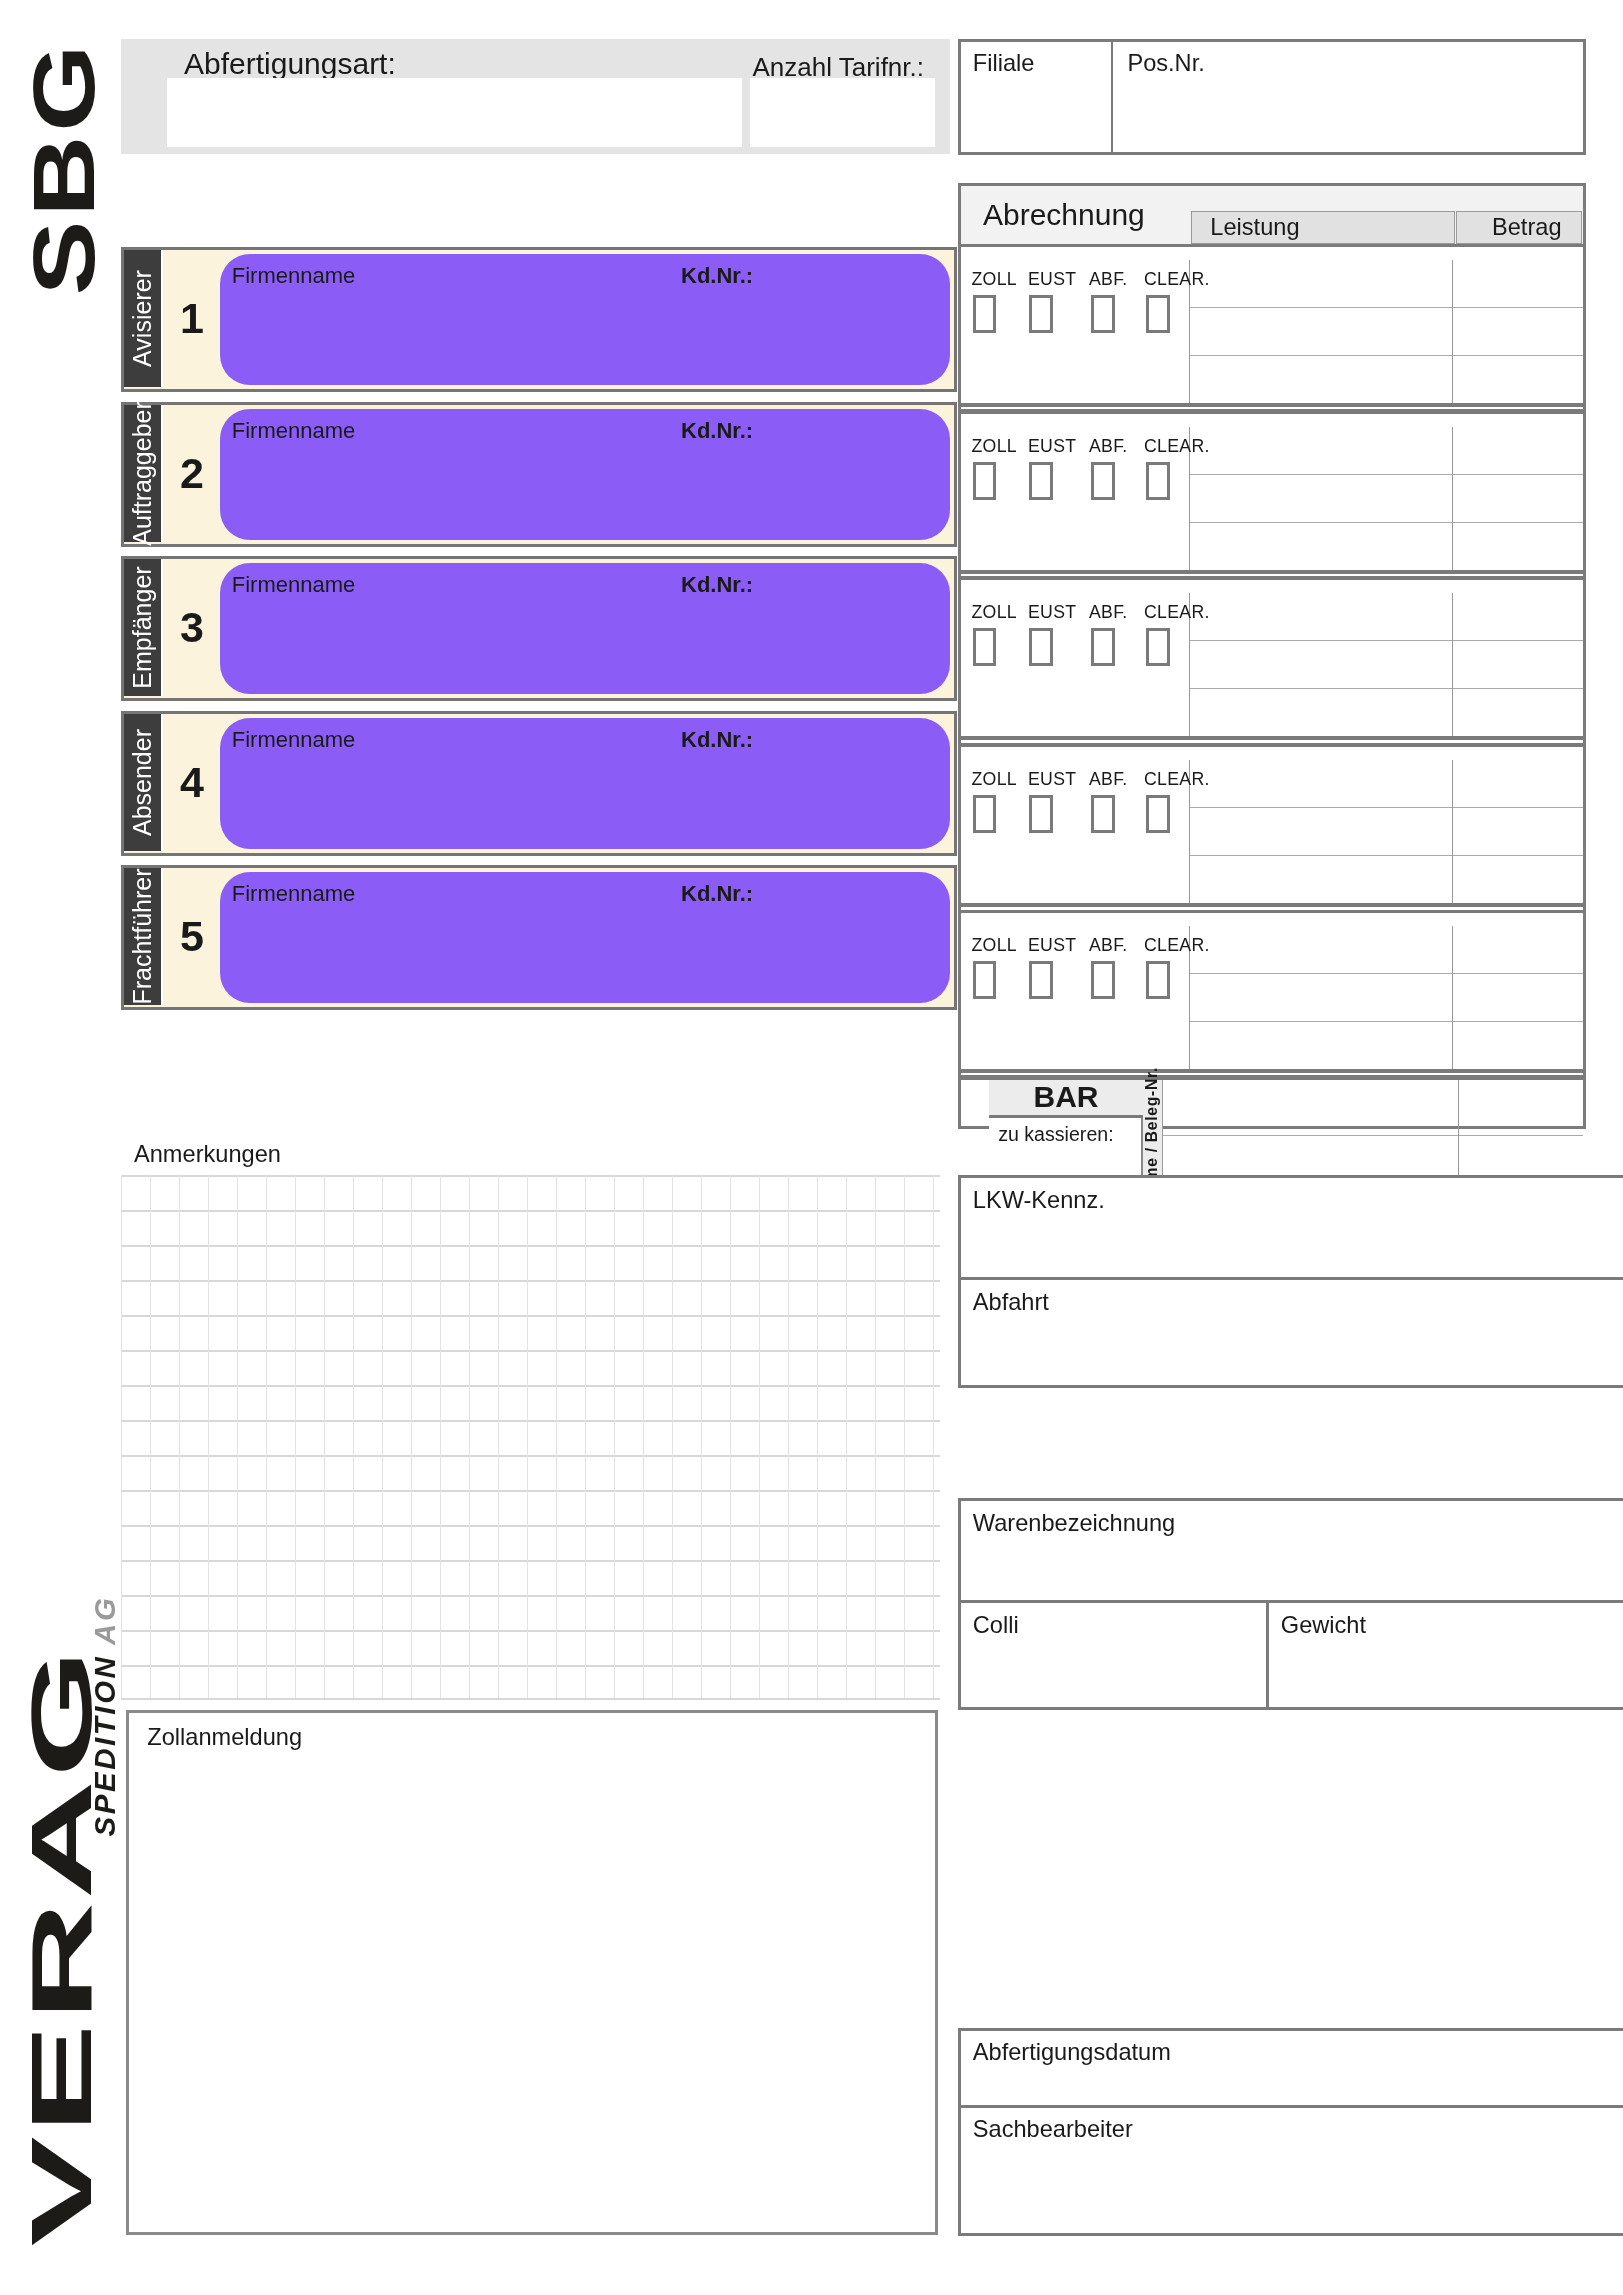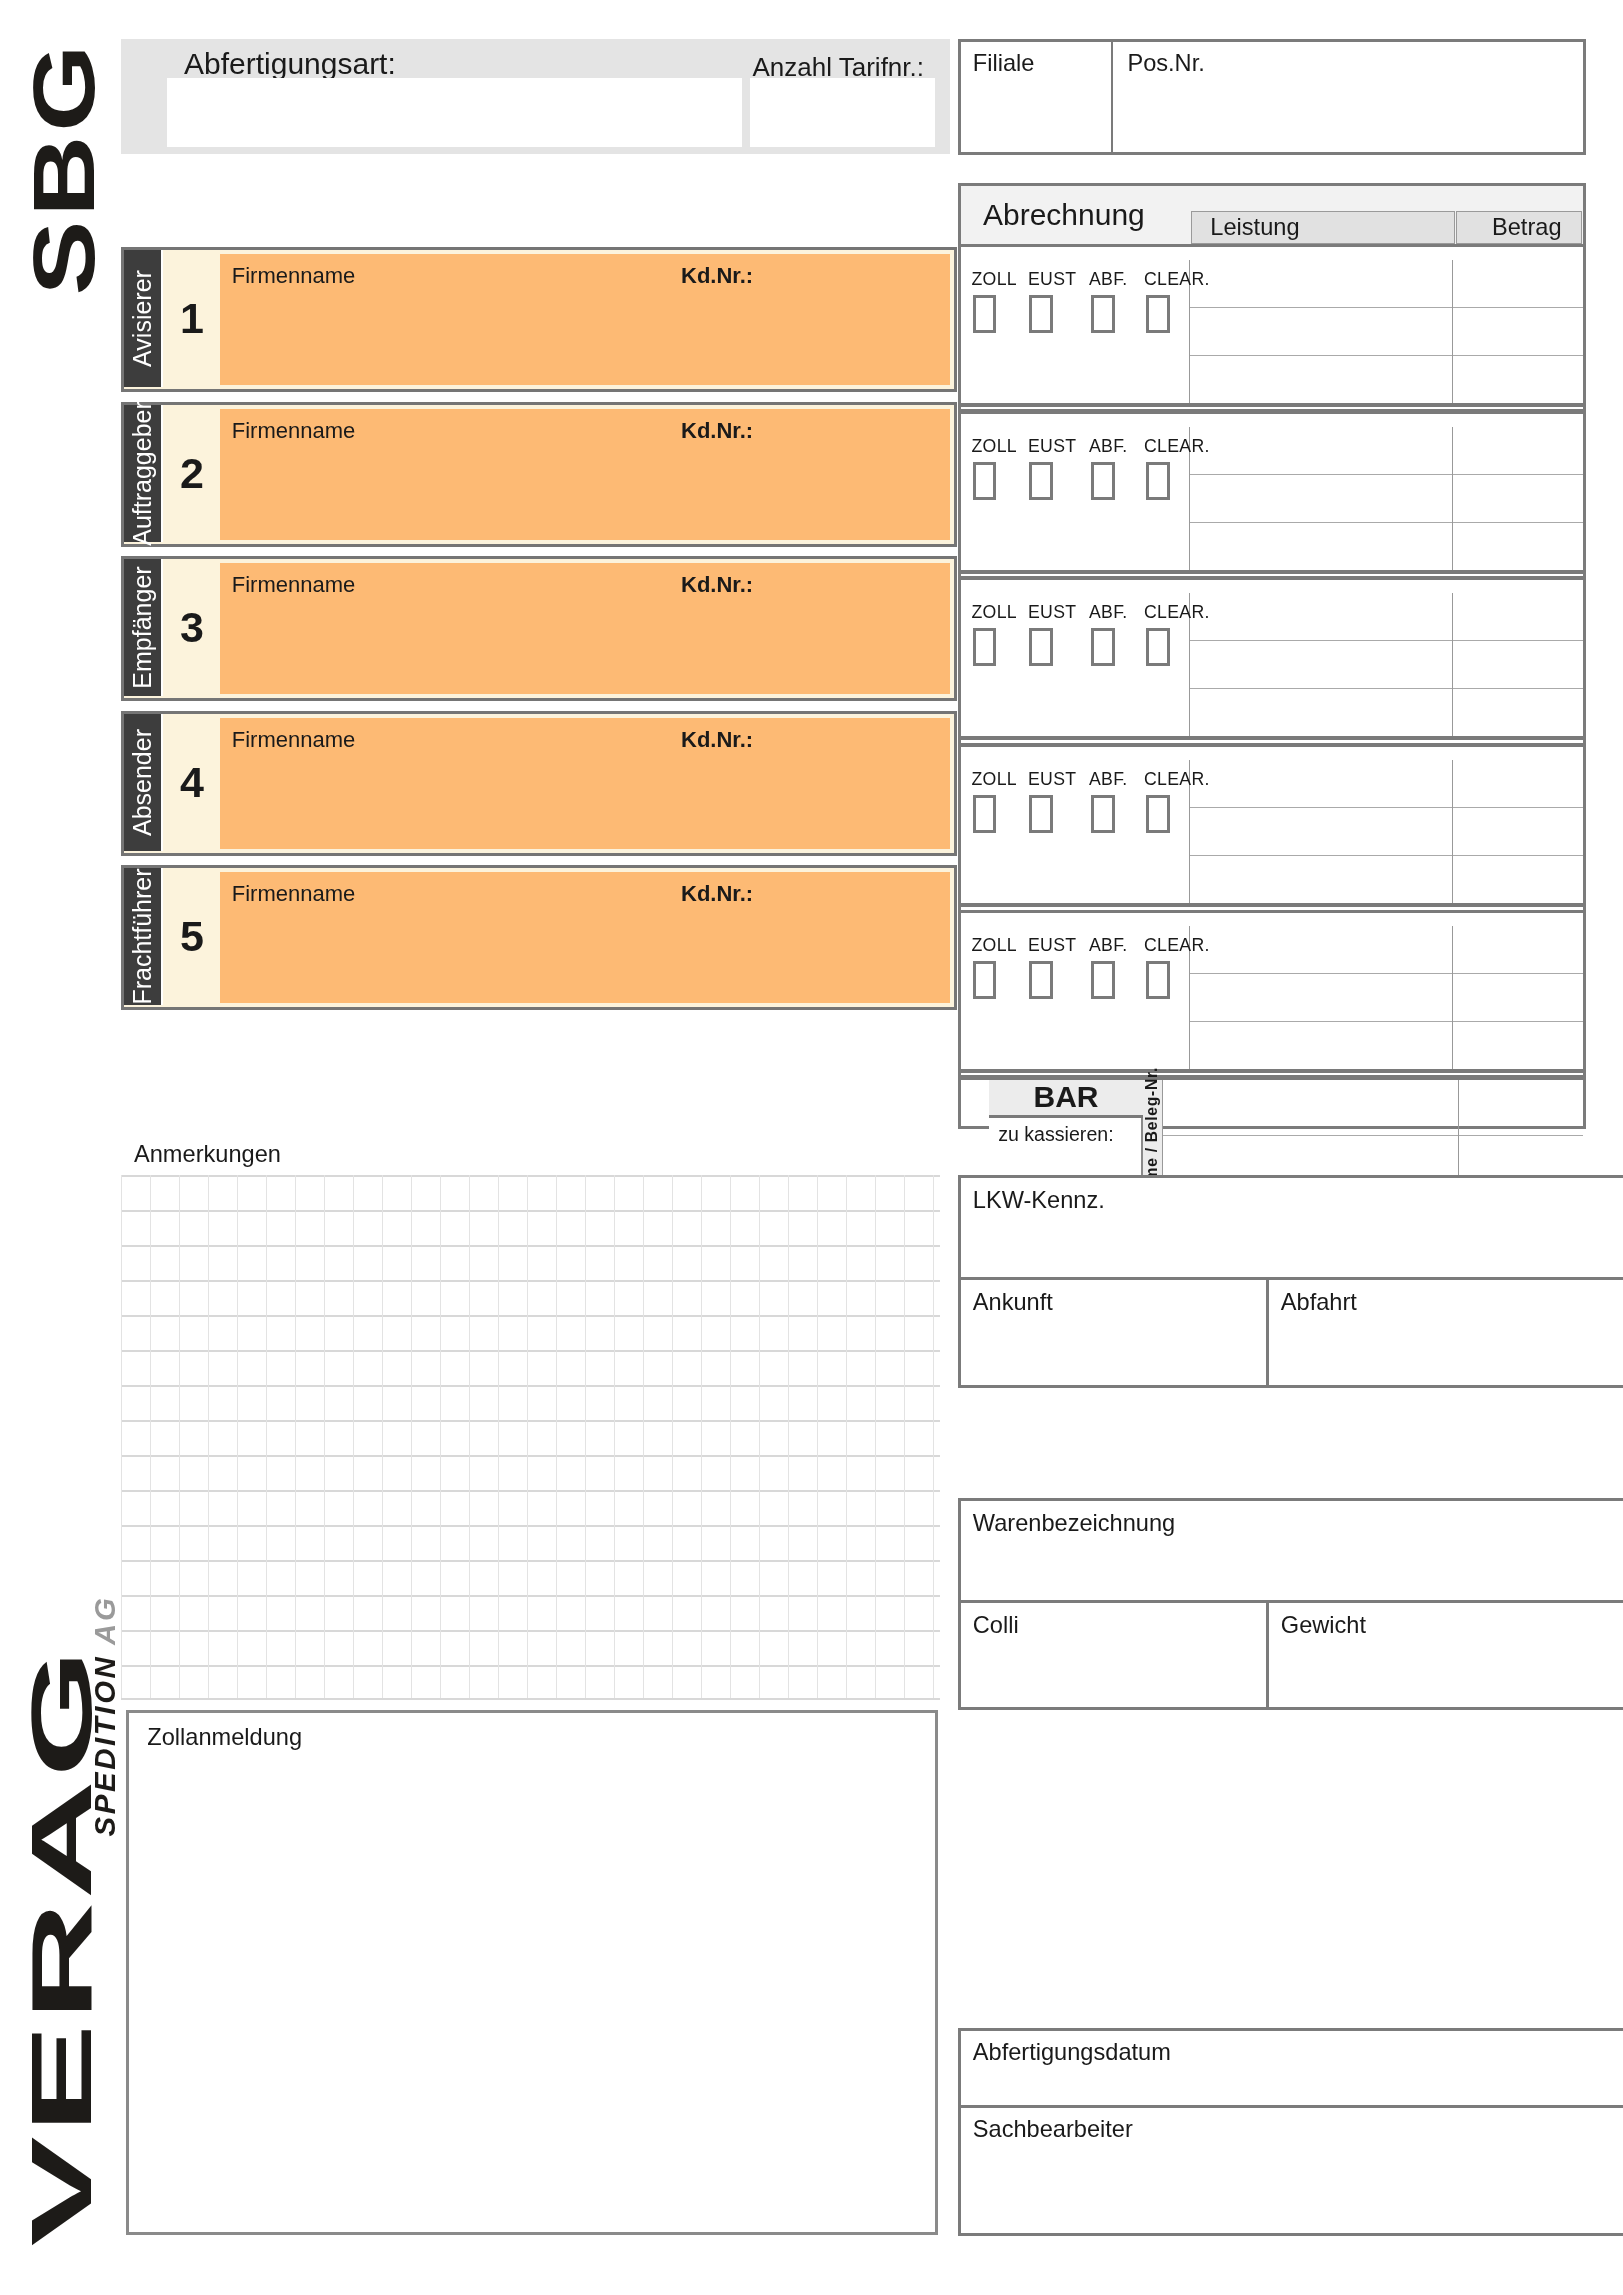--- a/index.html
+++ b/index.html
@@ -56,21 +56,21 @@
   .bcell2{width:124px;flex:none;display:flex;flex-direction:column;}
   .subrow2{height:55px;border-bottom:1.3px solid #aaa;flex:none;}
   .subrow2b{flex:1;}
   
   .prow{position:absolute;left:121px;width:836px;height:145px;border:3.9px solid #757575;background:#fcf3dc;box-sizing:border-box;}
   .ptab{position:absolute;left:0;top:0;width:39px;height:137px;background:#3d3d3d;border-right:2px solid #ffffff;
     display:flex;align-items:center;justify-content:center;box-sizing:border-box;}
   .ptab span{transform:rotate(-90deg);color:#fff;font-size:25px;white-space:nowrap;}
   .pnum{position:absolute;left:41px;top:0;width:54px;height:137px;display:flex;align-items:center;justify-content:center;
     font-size:43px;font-weight:bold;}
-  .pwhite{position:absolute;left:96px;top:3.9px;right:3.9px;bottom:3.9px;background:#fdba74;}
+  .pwhite{position:absolute;left:96px;top:3.9px;right:3.9px;bottom:3.9px;background:#8b5cf6;border-radius:30px;}
   .pfirm{position:absolute;left:11.8px;top:9.2px;font-size:22px;}
   .pkdnr{position:absolute;left:461px;top:9.2px;font-size:22px;font-weight:bold;}
   
   .anm-label{left:134px;top:1141px;font-size:23.6px;}
   .grid{left:121px;top:1175px;width:819px;height:523px;
     background-image:
       repeating-linear-gradient(to right,#e3e3e3 0 1.3px,transparent 1.3px 29px),
       repeating-linear-gradient(to bottom,#d8d8d8 0 2px,transparent 2px 35px);
     border-bottom:2px solid #d8d8d8;box-sizing:content-box;}
   
@@ -312,23 +312,20 @@
   </div>
 
   <div class="abs anm-label">Anmerkungen</div>
   <div class="abs grid"></div>
 
   <div class="dgroup" style="top:1175px;height:213px;">
     <div class="drow-top" style="height:102px;">
       <span>LKW-Kennz.</span>
     </div>
     <div class="drow-split">
-      <div class="dsplit-l">
-        <span>Ankunft</span>
-      </div>
       <div class="dsplit-r">
         <span>Abfahrt</span>
       </div>
     </div>
   </div>
 
   <div class="dgroup" style="top:1498px;height:212px;">
     <div class="drow-top" style="height:102px;">
       <span>Warenbezeichnung</span>
     </div>

